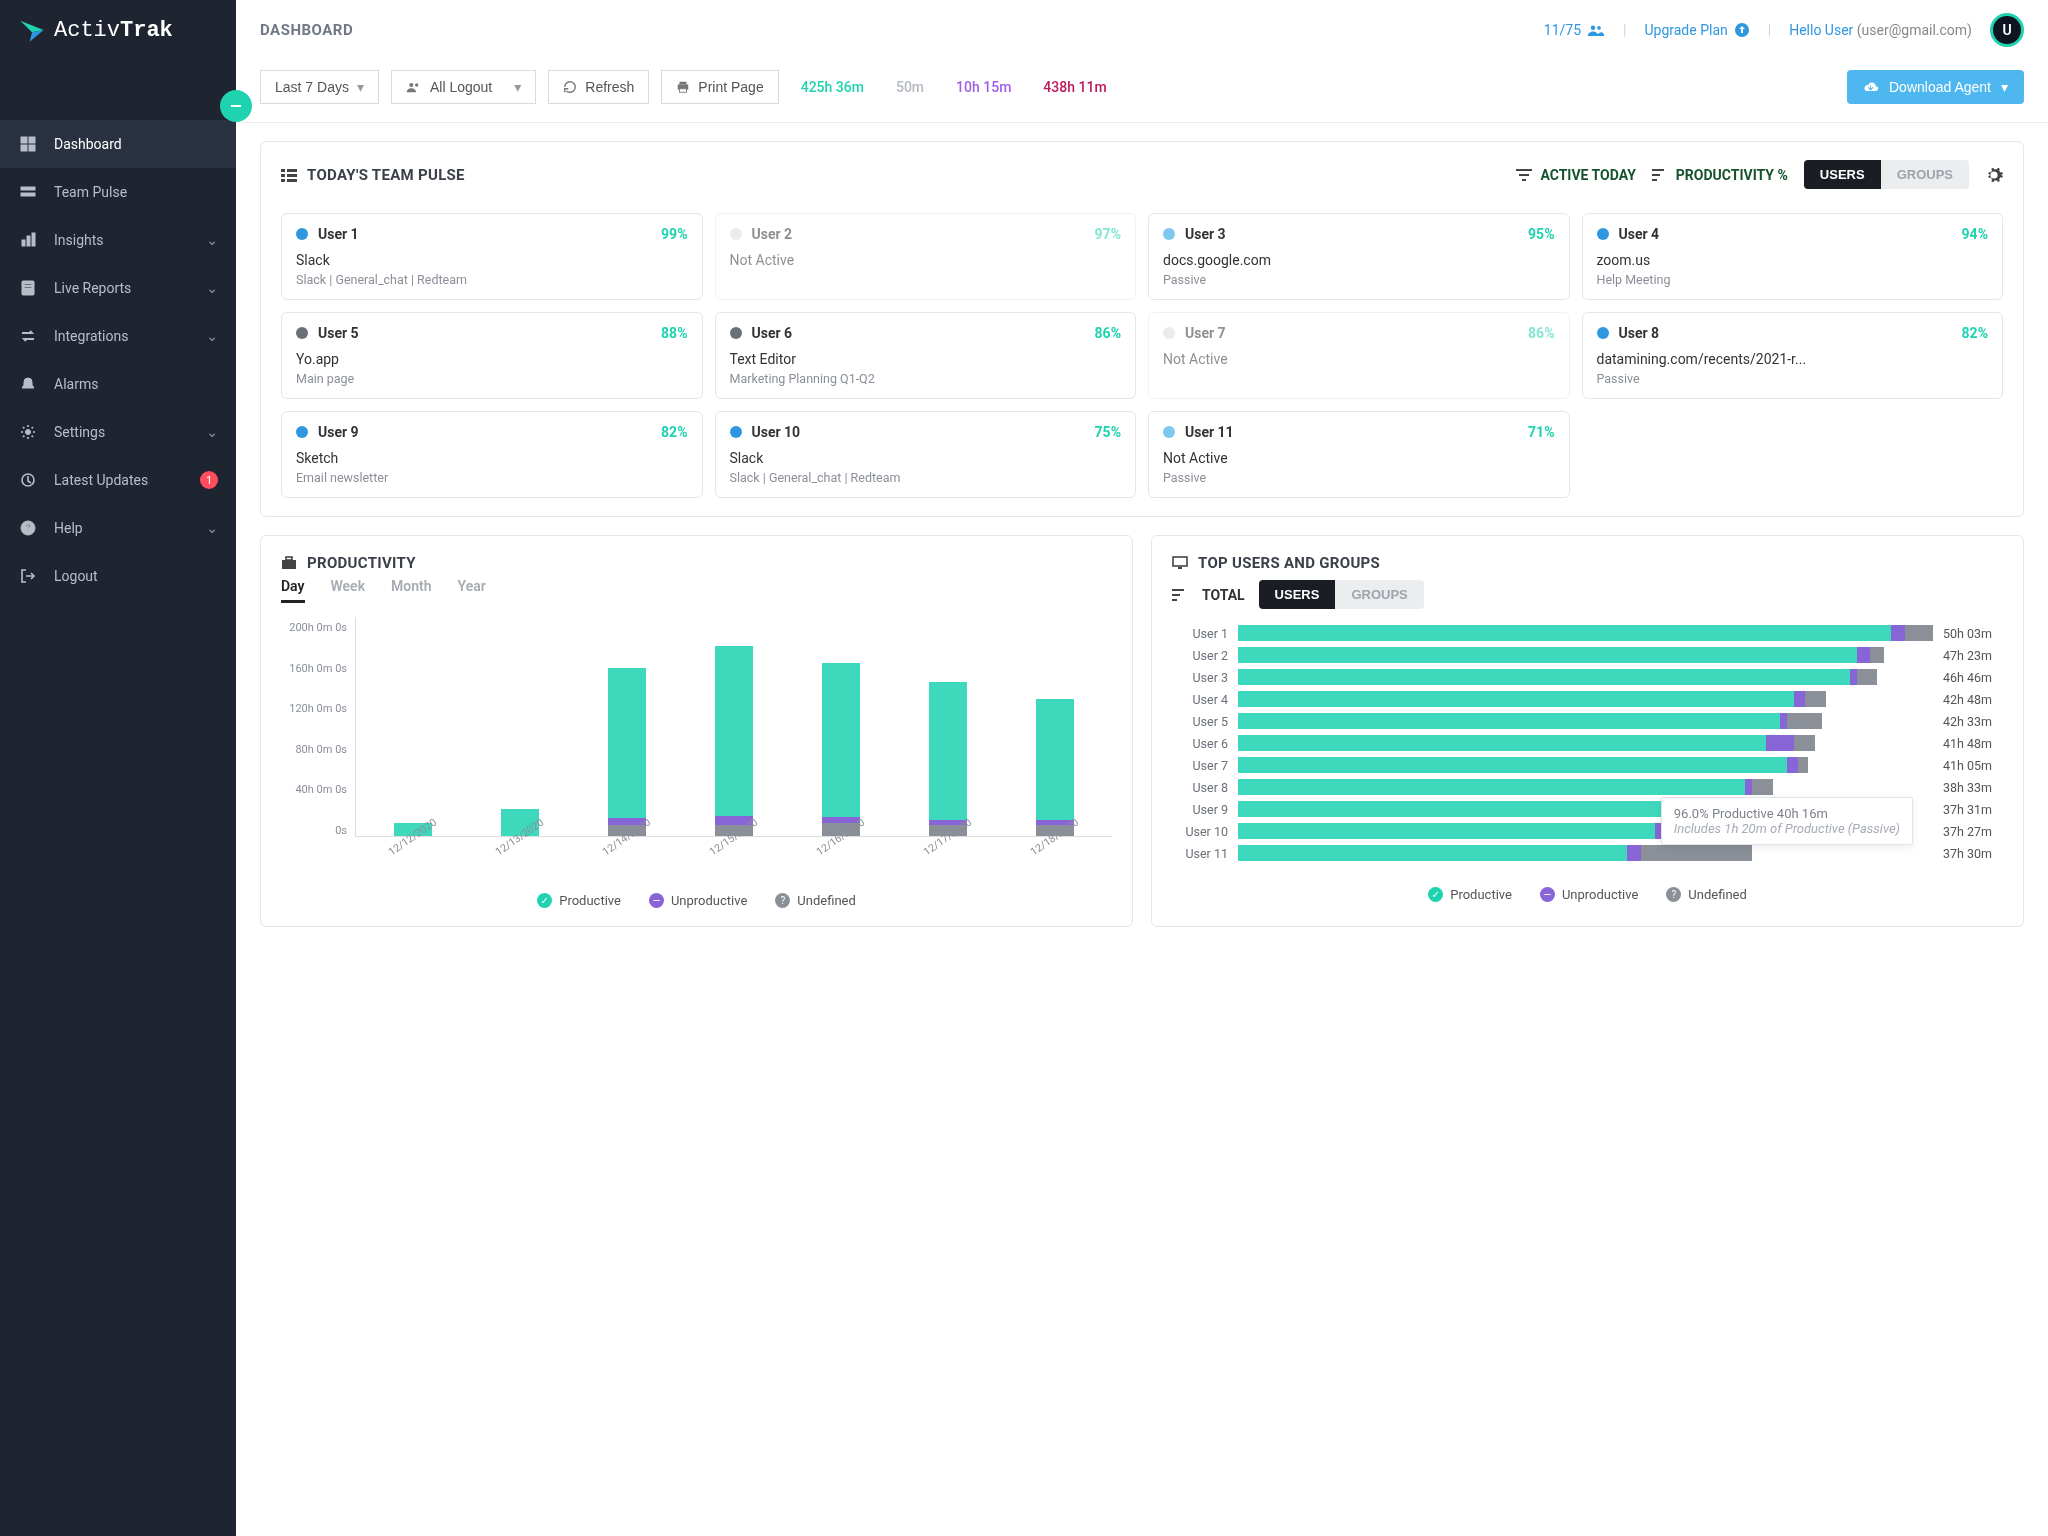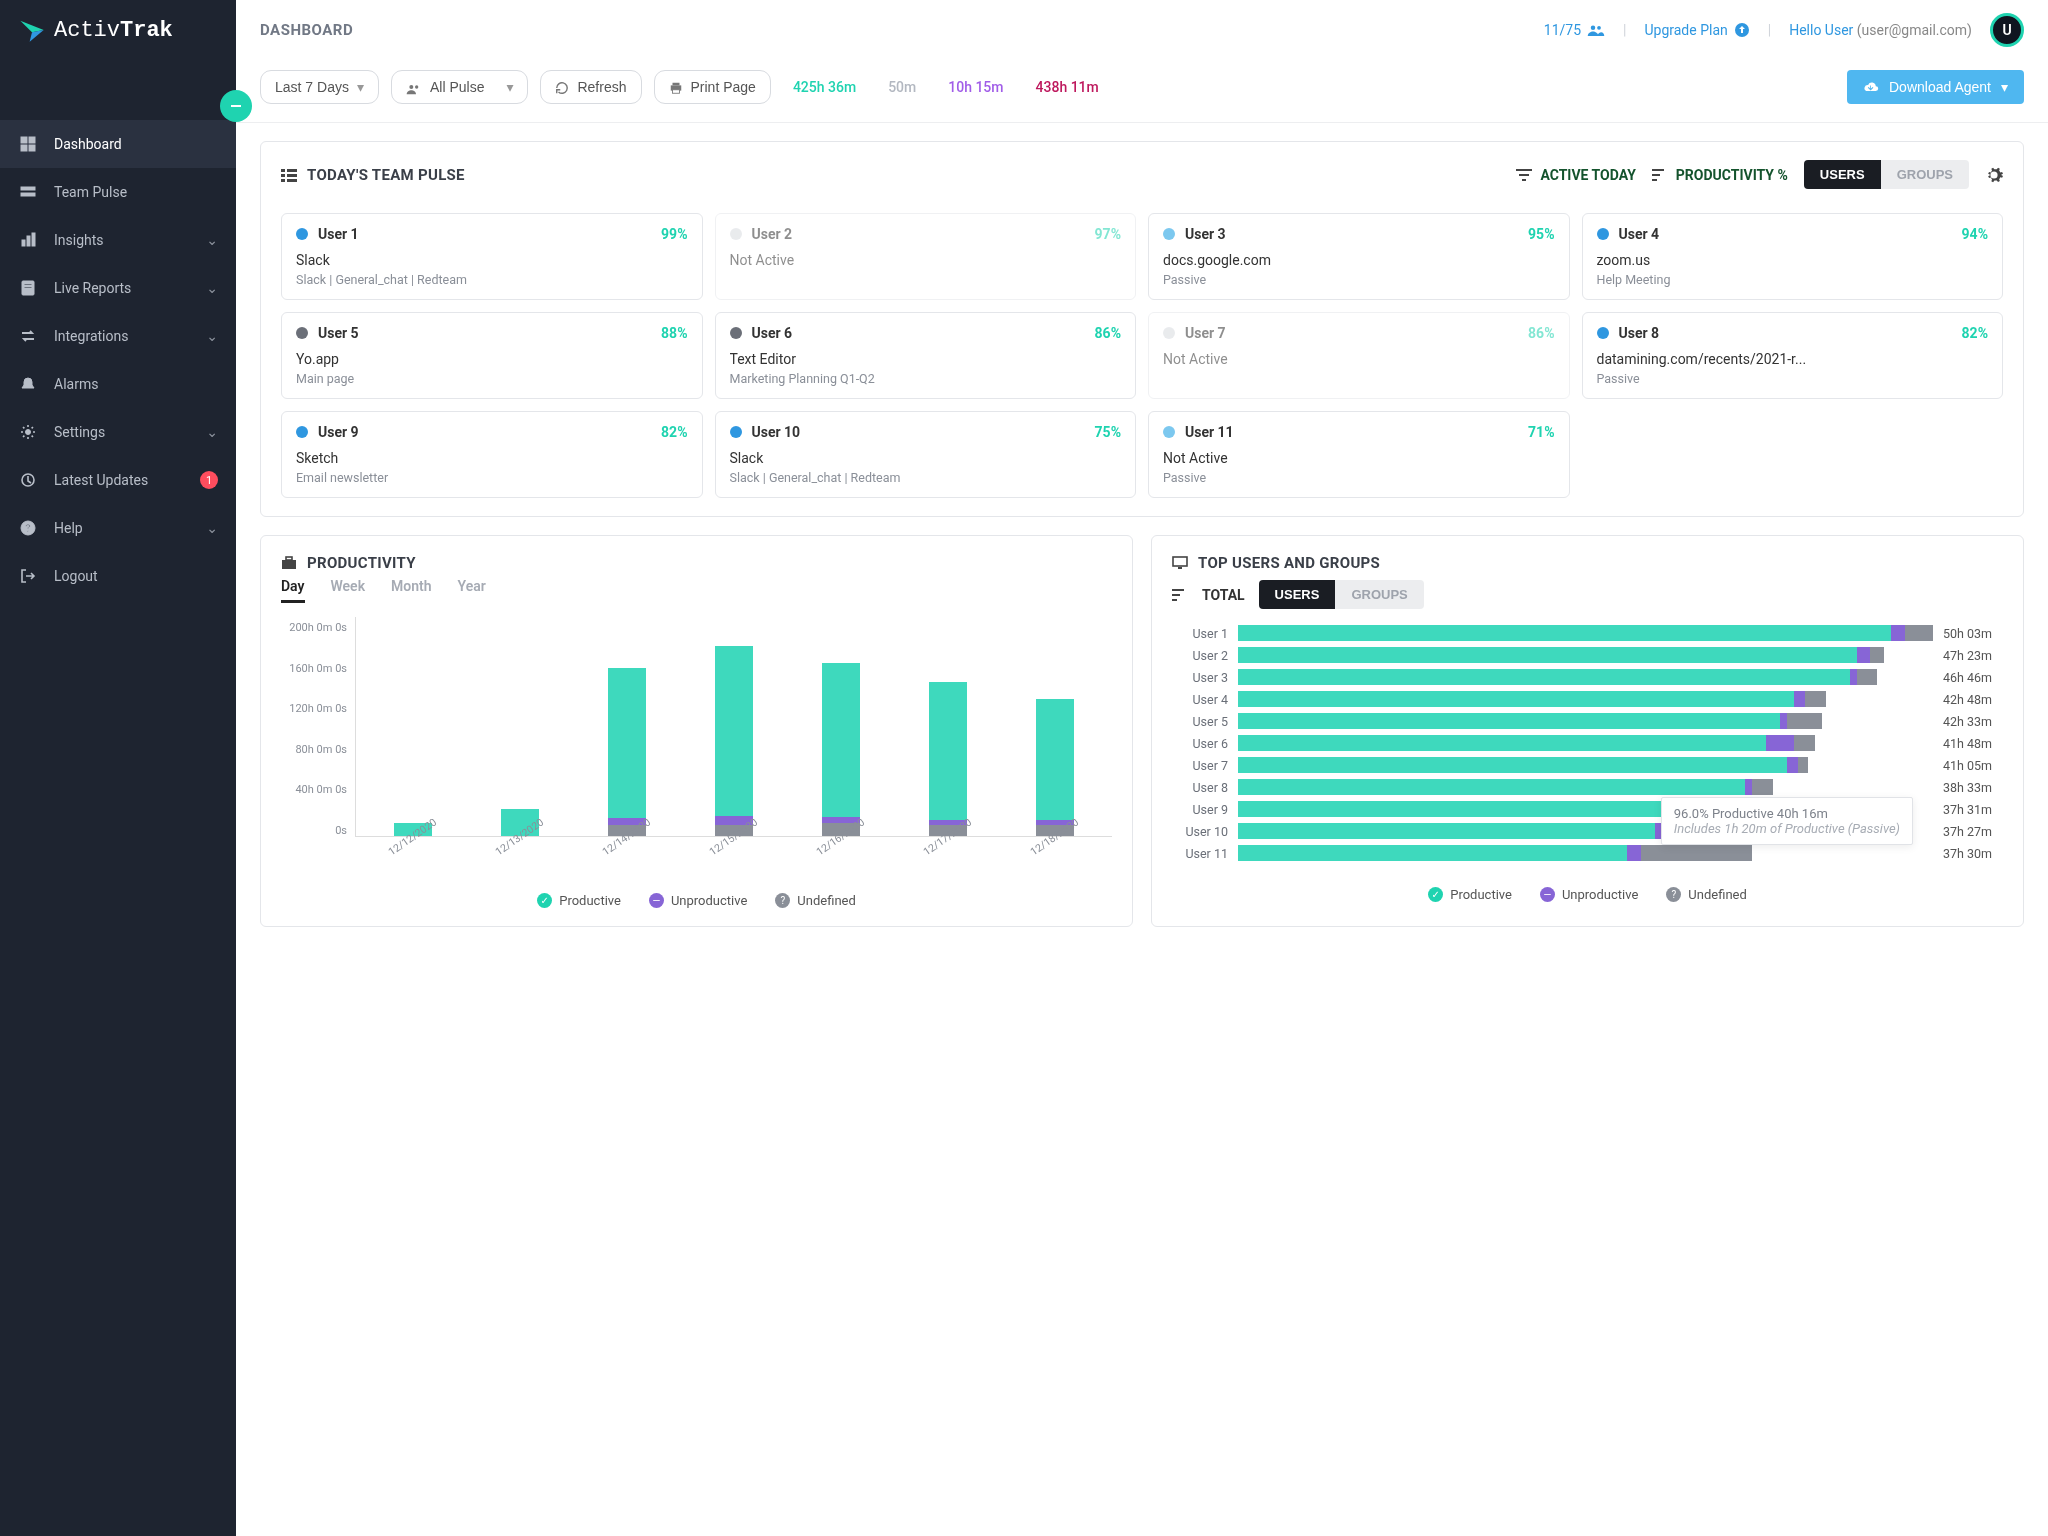--- a/index.html
+++ b/index.html
@@ -20,21 +20,21 @@
 .main{flex:1;display:flex;flex-direction:column;min-width:0;}
 .topbar{display:flex;align-items:center;padding:16px 24px;height:60px;gap:18px;}
 .page-title{color:#717885;font-weight:700;letter-spacing:.5px;font-size:15px;}
 .topbar-right{margin-left:auto;display:flex;align-items:center;gap:18px;}
 .tb-link{color:#2f97e0;cursor:pointer;display:flex;align-items:center;gap:6px;font-size:14px;}
 .tb-sep{color:#d0d4da;}
 .tb-user{color:#2f97e0;}
 .tb-email{color:#888;}
 .avatar{width:34px;height:34px;border-radius:50%;background:#0f1520;color:#fff;display:flex;align-items:center;justify-content:center;border:3px solid #1fd3b0;font-weight:600;}
 .toolbar{display:flex;align-items:center;padding:10px 24px 18px;gap:12px;border-bottom:1px solid #edeef0;}
-.tbtn{border:1px solid #d8dbe0;background:#fff;border-radius:11px;padding:8px 14px;display:flex;align-items:flex-end;gap:8px;cursor:pointer;color:#555;font-size:14px;}
+.tbtn{border:1px solid #d8dbe0;background:#fff;border-radius:0;padding:8px 14px;display:flex;align-items:center;gap:8px;cursor:pointer;color:#555;font-size:14px;}
 .tbtn .caret{opacity:.6;}
 .stat{padding:8px 10px;font-weight:500;}
 .stat.teal{color:#1fd3b0;}
 .stat.gray{color:#b3b8c1;}
 .stat.purple{color:#a15de8;}
 .stat.dark{color:#be185d;}
 .dlbtn{background:#4fb7f0;color:#fff;border:none;border-radius:4px;padding:9px 16px;display:flex;align-items:center;gap:10px;cursor:pointer;font-size:14px;margin-left:auto;}
 .content{padding:18px 24px;display:flex;flex-direction:column;gap:18px;}
 .panel{border:1px solid #e4e6ea;border-radius:6px;padding:18px 20px;}
 .panel-head{display:flex;align-items:center;gap:12px;margin-bottom:24px;}
@@ -234,21 +234,21 @@
       <button class="tbtn">
           <span>Last 7 Days</span>
           <span class="caret">▾</span>
         </button>
       <button class="tbtn">
         <svg width="16" height="12" viewBox="0 0 24 16">
             <circle cx="8" cy="5" r="3" fill="#777"></circle>
             <circle cx="16" cy="5" r="2.5" fill="#777"></circle>
             <path fill="#777" d="M1 16c0-4 4-6 7-6s7 2 7 6z"></path>
           </svg>
-        <span>All Pulse</span>
+        <span>All Logout</span>
           <span class="caret" style="margin-left:14px">▾</span>
       </button>
       <button class="tbtn">
         <svg width="14" height="14" viewBox="0 0 16 16">
             <path fill="none" stroke="#777" stroke-width="1.6" d="M2 8a6 6 0 1 1 2 4.5M2 14v-4h4"></path>
           </svg>
         <span>Refresh</span>
       </button>
       <button class="tbtn">
         <svg width="14" height="14" viewBox="0 0 16 16">

